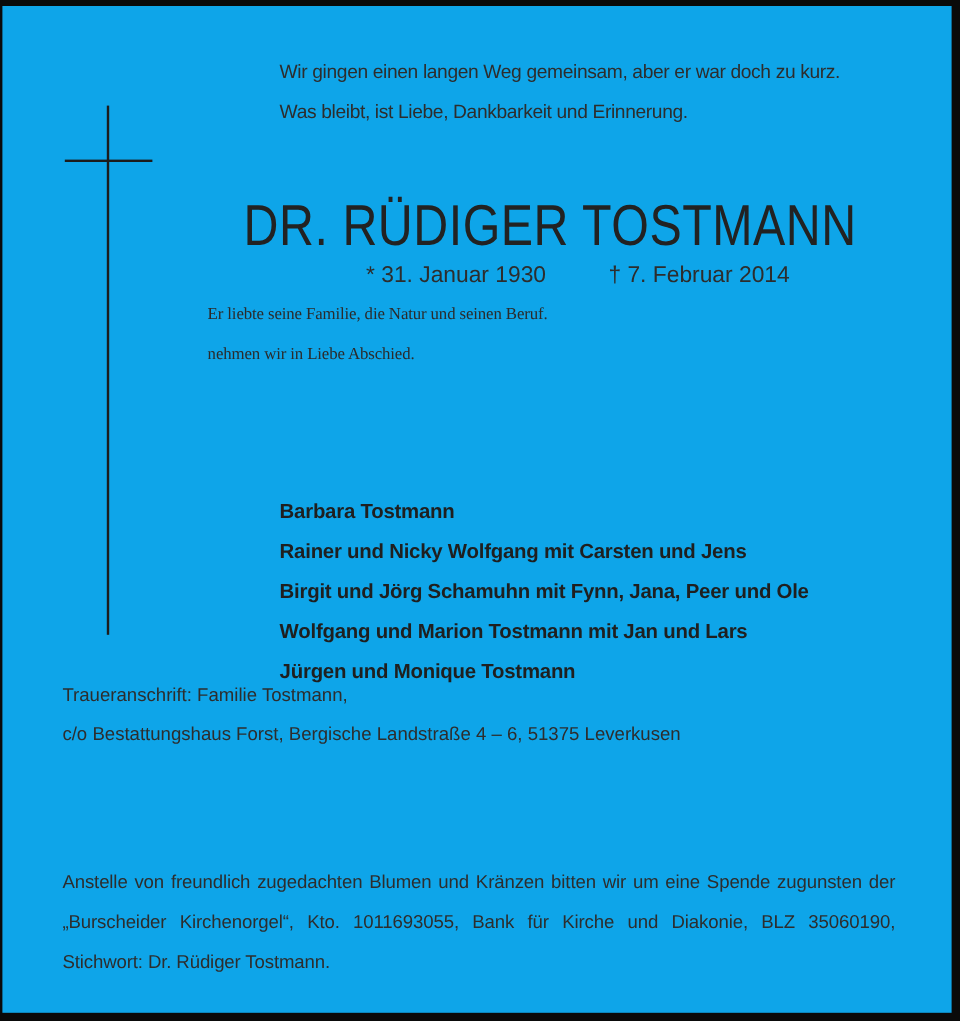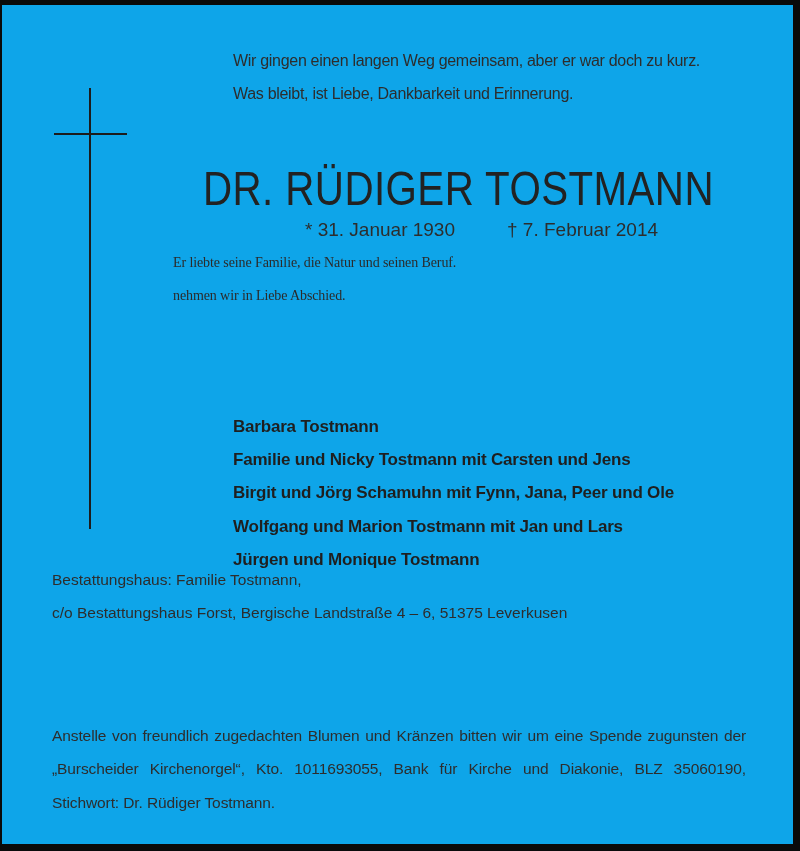--- a/index.html
+++ b/index.html
@@ -92,27 +92,27 @@
     <span>† 7. Februar 2014</span>
   </div>
 
   <div class="tribute">
       <div class="line">Er liebte seine Familie, die Natur und seinen Beruf.</div>
       <div class="line">nehmen wir in Liebe Abschied.</div>
     </div>
 
   <div class="mourners">
       <div class="line">Barbara Tostmann</div>
-      <div class="line">Familie und Nicky Tostmann mit Carsten und Jens</div>
+      <div class="line">Rainer und Nicky Wolfgang mit Carsten und Jens</div>
       <div class="line">Birgit und Jörg Schamuhn mit Fynn, Jana, Peer und Ole</div>
       <div class="line">Wolfgang und Marion Tostmann mit Jan und Lars</div>
       <div class="line">Jürgen und Monique Tostmann</div>
     </div>
 
   <div class="address">
-      <div class="line">Bestattungshaus: Familie Tostmann,</div>
+      <div class="line">Traueranschrift: Familie Tostmann,</div>
       <div class="line">c/o Bestattungshaus Forst, Bergische Landstraße 4 – 6, 51375 Leverkusen</div>
     </div>
 
 
   <div class="paragraph donation">Anstelle von freundlich zugedachten Blumen und Kränzen bitten wir um eine Spende zugunsten der „Burscheider Kirchenorgel“, Kto. 1011693055, Bank für Kirche und Diakonie, BLZ 35060190, Stichwort: Dr. Rüdiger Tostmann.</div>
 
 </div>
 
 </body></html>

